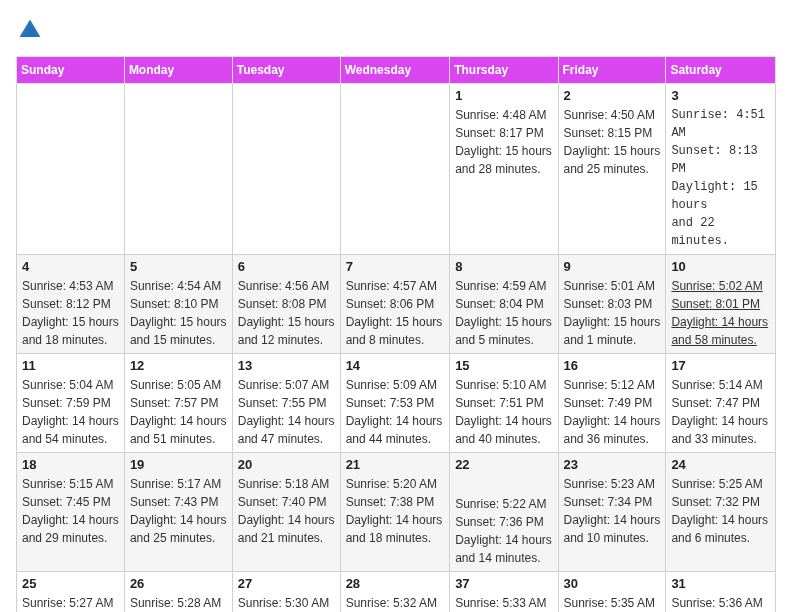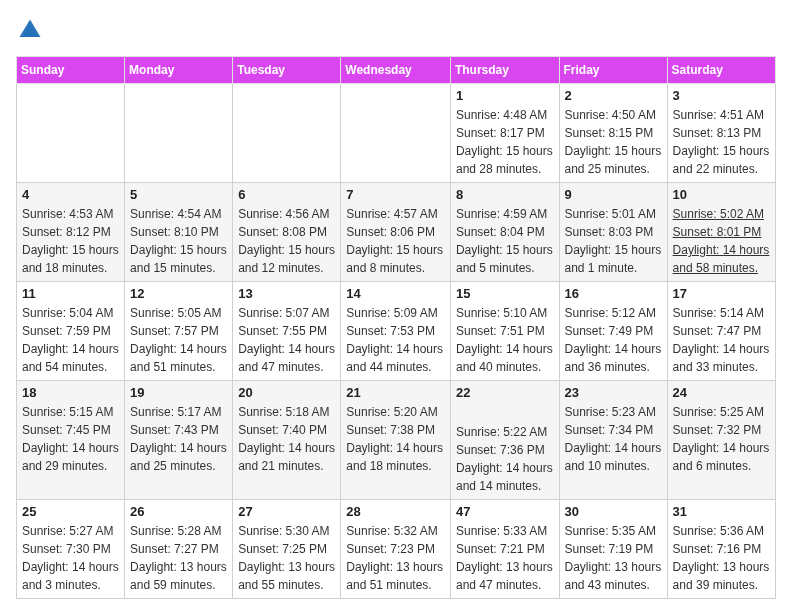--- a/index.html
+++ b/index.html
@@ -139,21 +139,21 @@
         </td>
         <td>
           <div class="day-num">2</div>
           <div class="day-detail" style="white-space: pre-line;">Sunrise: 4:50 AM
 Sunset: 8:15 PM
 Daylight: 15 hours
 and 25 minutes.</div>
         </td>
         <td>
           <div class="day-num">3</div>
-          <div class="day-detail" style="white-space: pre-line;">Sunrise: 4:51 AM
+          <div class="day-detail" style="white-space: pre-line; font-family: Liberation Mono, monospace;">Sunrise: 4:51 AM
 Sunset: 8:13 PM
 Daylight: 15 hours
 and 22 minutes.</div>
         </td>
       </tr>
       <tr>
         <td>
           <div class="day-num">4</div>
           <div class="day-detail" style="white-space: pre-line;">Sunrise: 4:53 AM
 Sunset: 8:12 PM
@@ -328,21 +328,21 @@
 and 55 minutes.</div>
         </td>
         <td>
           <div class="day-num">28</div>
           <div class="day-detail" style="white-space: pre-line;">Sunrise: 5:32 AM
 Sunset: 7:23 PM
 Daylight: 13 hours
 and 51 minutes.</div>
         </td>
         <td>
-          <div class="day-num">47</div>
+          <div class="day-num">37</div>
           <div class="day-detail" style="white-space: pre-line;">Sunrise: 5:33 AM
 Sunset: 7:21 PM
 Daylight: 13 hours
 and 47 minutes.</div>
         </td>
         <td>
           <div class="day-num">30</div>
           <div class="day-detail" style="white-space: pre-line;">Sunrise: 5:35 AM
 Sunset: 7:19 PM
 Daylight: 13 hours

